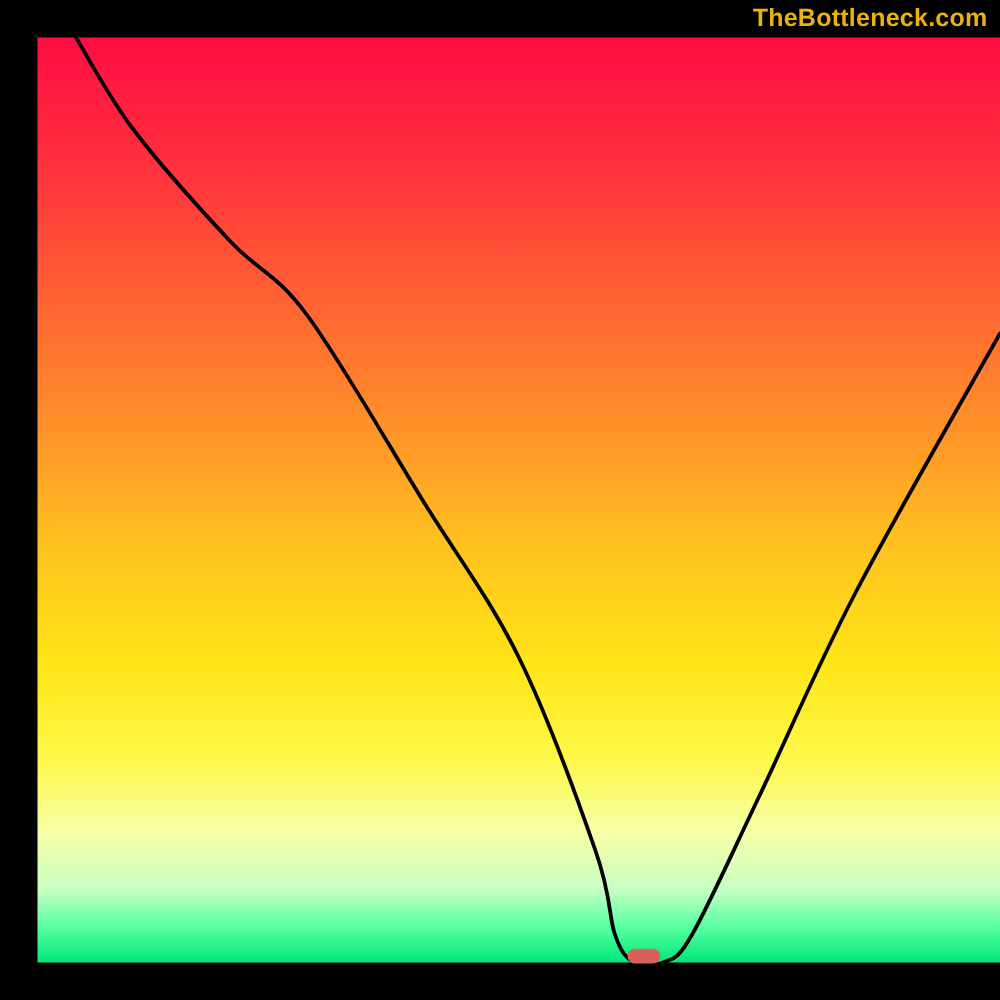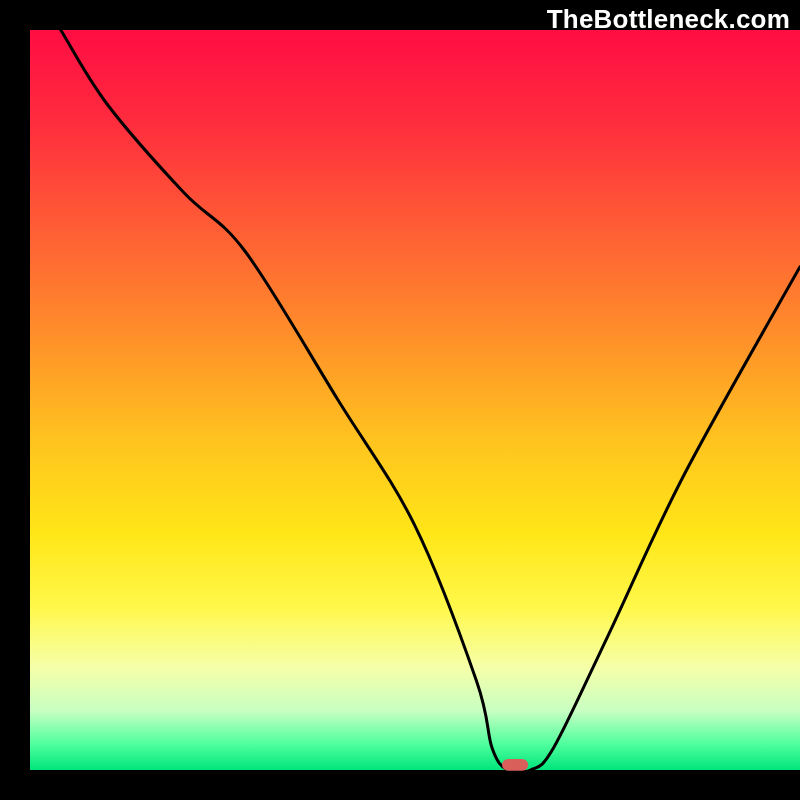--- a/index.html
+++ b/index.html
@@ -16,23 +16,23 @@
     height: 800px;
   }
   svg {
     display: block;
   }
   .watermark {
     position: absolute;
     top: 4px;
     right: 10px;
     font-family: Arial, Helvetica, sans-serif;
-    font-size: 26px;
+    font-size: 20px;
     font-weight: 600;
-    color: #ffffff;
+    color: #eab308;
     letter-spacing: 0.2px;
   }
 </style>
 </head>
 <body>
 
 <div class="chart-container">
   <svg id="chart-svg" width="800" height="800" viewBox="0 0 800 800">
       <defs>
         <linearGradient id="bg-grad" x1="0" y1="0" x2="0" y2="1">

